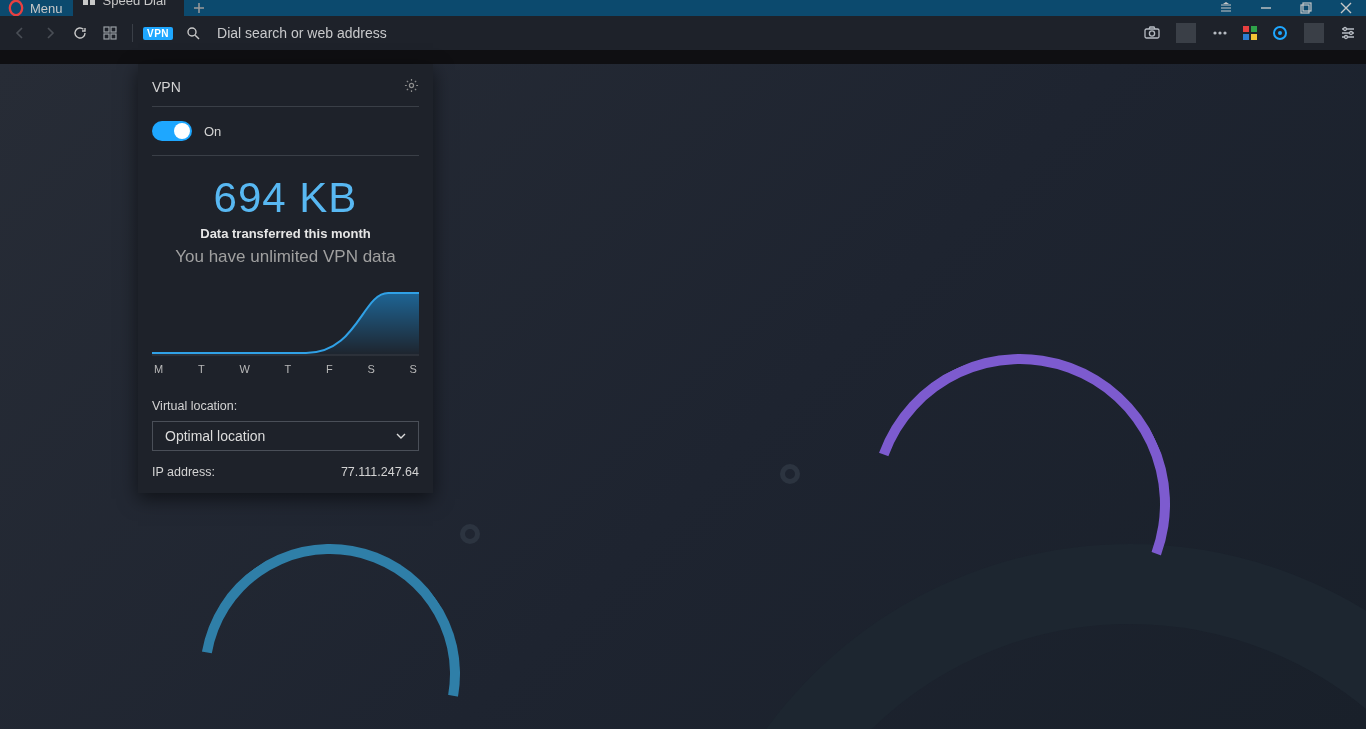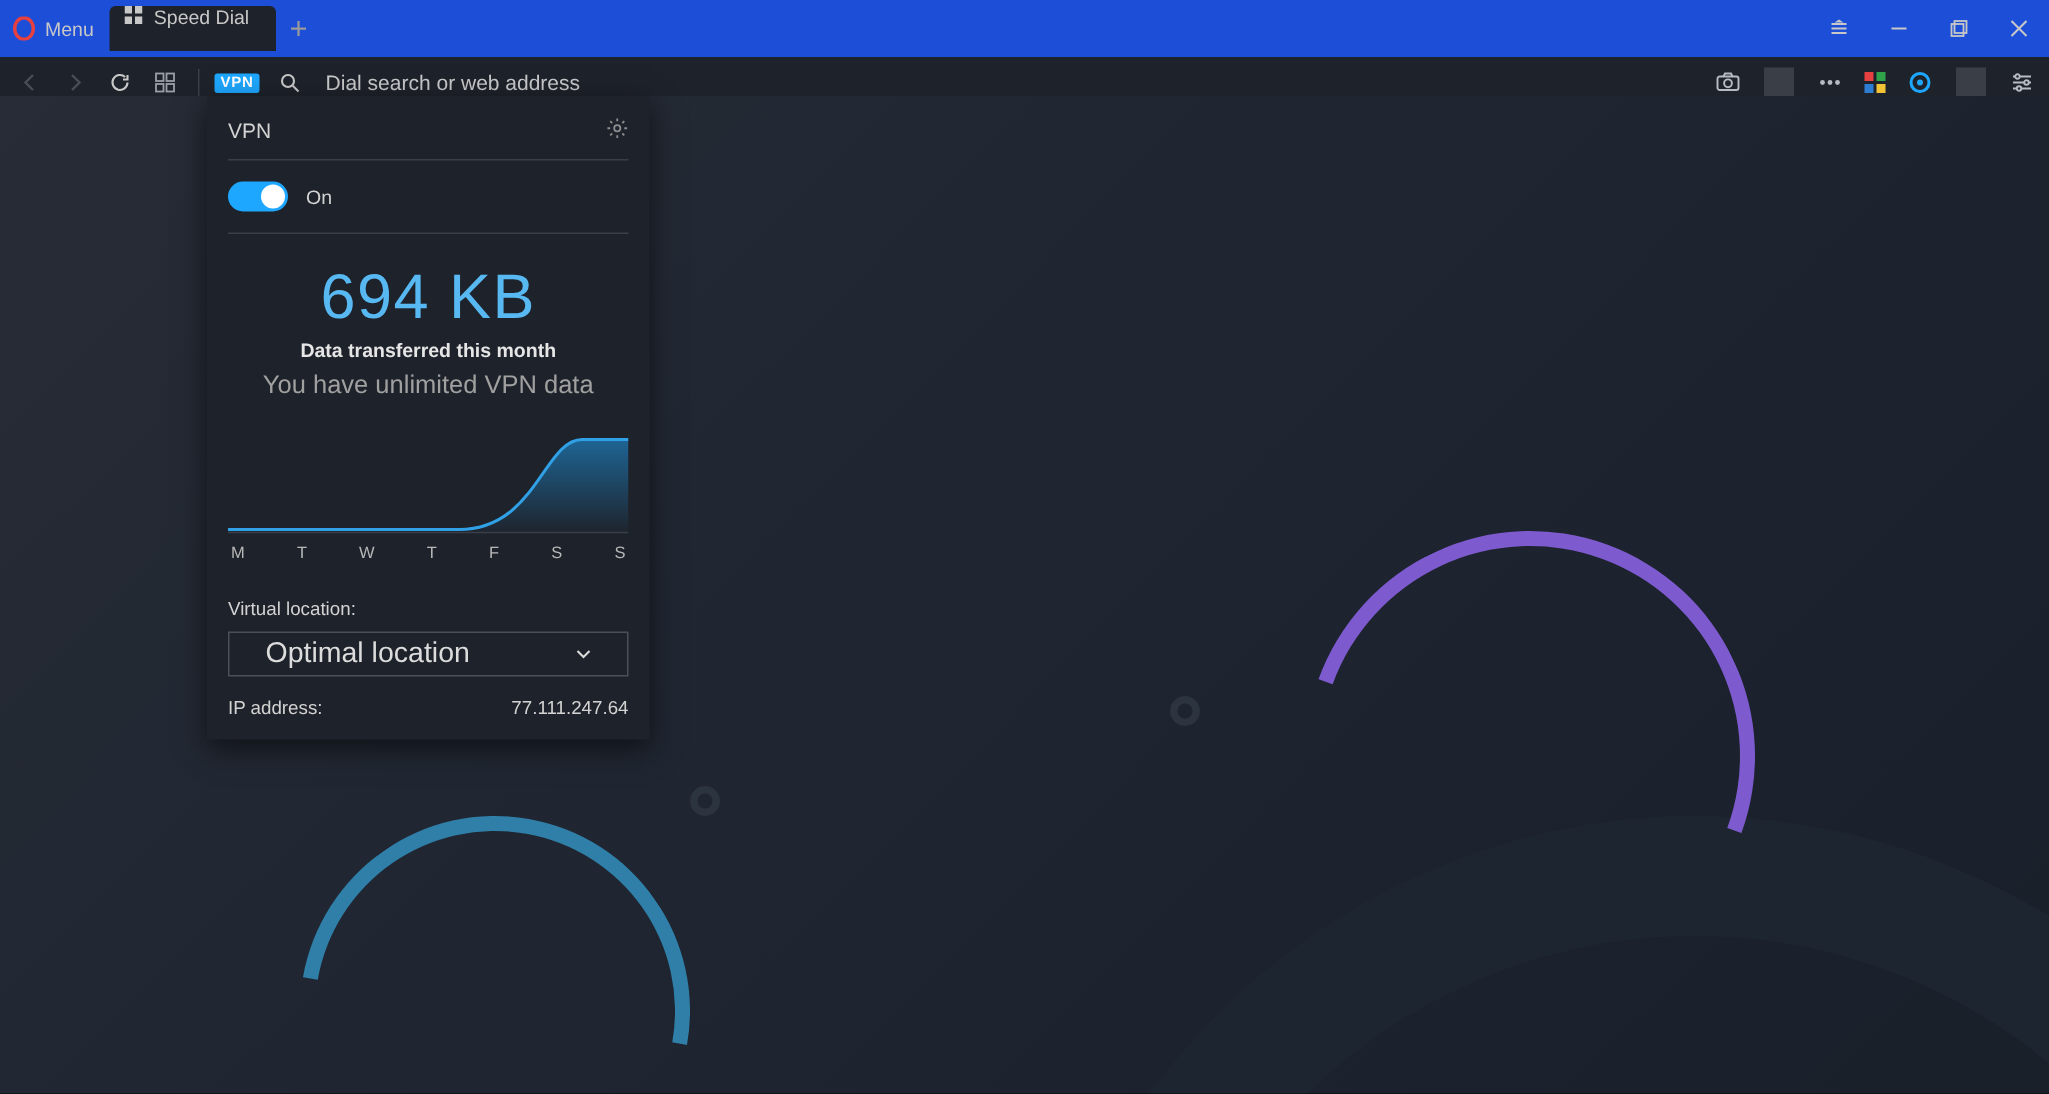--- a/index.html
+++ b/index.html
@@ -1,19 +1,19 @@
 <!DOCTYPE html>
 <html><head>
 <meta charset="utf-8">
 <style>
 * { margin:0; padding:0; box-sizing:border-box; font-family:"Segoe UI",Arial,sans-serif; }
 body { width:1366px; height:729px; background:#0f0f12; overflow:hidden; position:relative; }
 
 
-.titlebar { height:38px; background:#1d4ed8; display:flex; align-items:center; color:#c8c8c8; font-size:13px; }
+.titlebar { height:16px; background:#0c4a6e; display:flex; align-items:center; color:#c8c8c8; font-size:13px; }
 .opera-logo { width:16px; height:16px; margin:0 6px 0 8px; }
 .menu-label { margin-right:10px; }
 .tab { height:30px; background:#1e222a; display:flex; align-items:flex-start; padding:0 18px 0 10px; gap:8px; border-top-left-radius:4px; border-top-right-radius:4px; }
 .tab-icon svg { display:block; }
 .newtab { width:30px; height:30px; display:flex; align-items:center; justify-content:center; color:#9a9a9a; }
 .tb-spacer { flex:1; }
 .win-ctrl { width:40px; height:30px; display:flex; align-items:center; justify-content:center; color:#c8c8c8; }
 .win-ctrl svg { display:block; }
 
 
@@ -54,21 +54,21 @@
 .stat-block { text-align:center; }
 .stat-value { font-size:42px; font-weight:300; color:#58b8f2; letter-spacing:1px; }
 .stat-label1 { font-size:13px; color:#e6e6e6; font-weight:600; margin-top:4px; }
 .stat-label2 { font-size:17px; color:#a0a0a0; margin-top:6px; }
 
 .spark-wrap { margin-top:20px; height:70px; position:relative; }
 .spark-wrap svg { width:100%; height:70px; }
 .day-row { display:flex; justify-content:space-between; font-size:11px; color:#b8b8b8; margin-top:6px; padding:0 2px; }
 
 .vl-label { margin-top:24px; font-size:12.5px; color:#d3d3d3; }
-.select { margin-top:8px; height:30px; border:1px solid #4a4f58; display:flex; align-items:center; justify-content:space-between; padding:0 24px; font-size:19px; color:#dcdcdc; }
+.select { margin-top:8px; height:30px; border:1px solid #4a4f58; display:flex; align-items:center; justify-content:space-between; padding:0 12px; font-size:14px; color:#dcdcdc; }
 .select .chev { color:#dcdcdc; }
 
 .ip-row { display:flex; justify-content:space-between; margin-top:14px; font-size:12.5px; color:#d3d3d3;gap:37px; }
 </style>
 </head>
 <body>
 
 <div class="titlebar">
   <span class="opera-logo">
     <svg viewBox="0 0 16 16" width="16" height="16">

